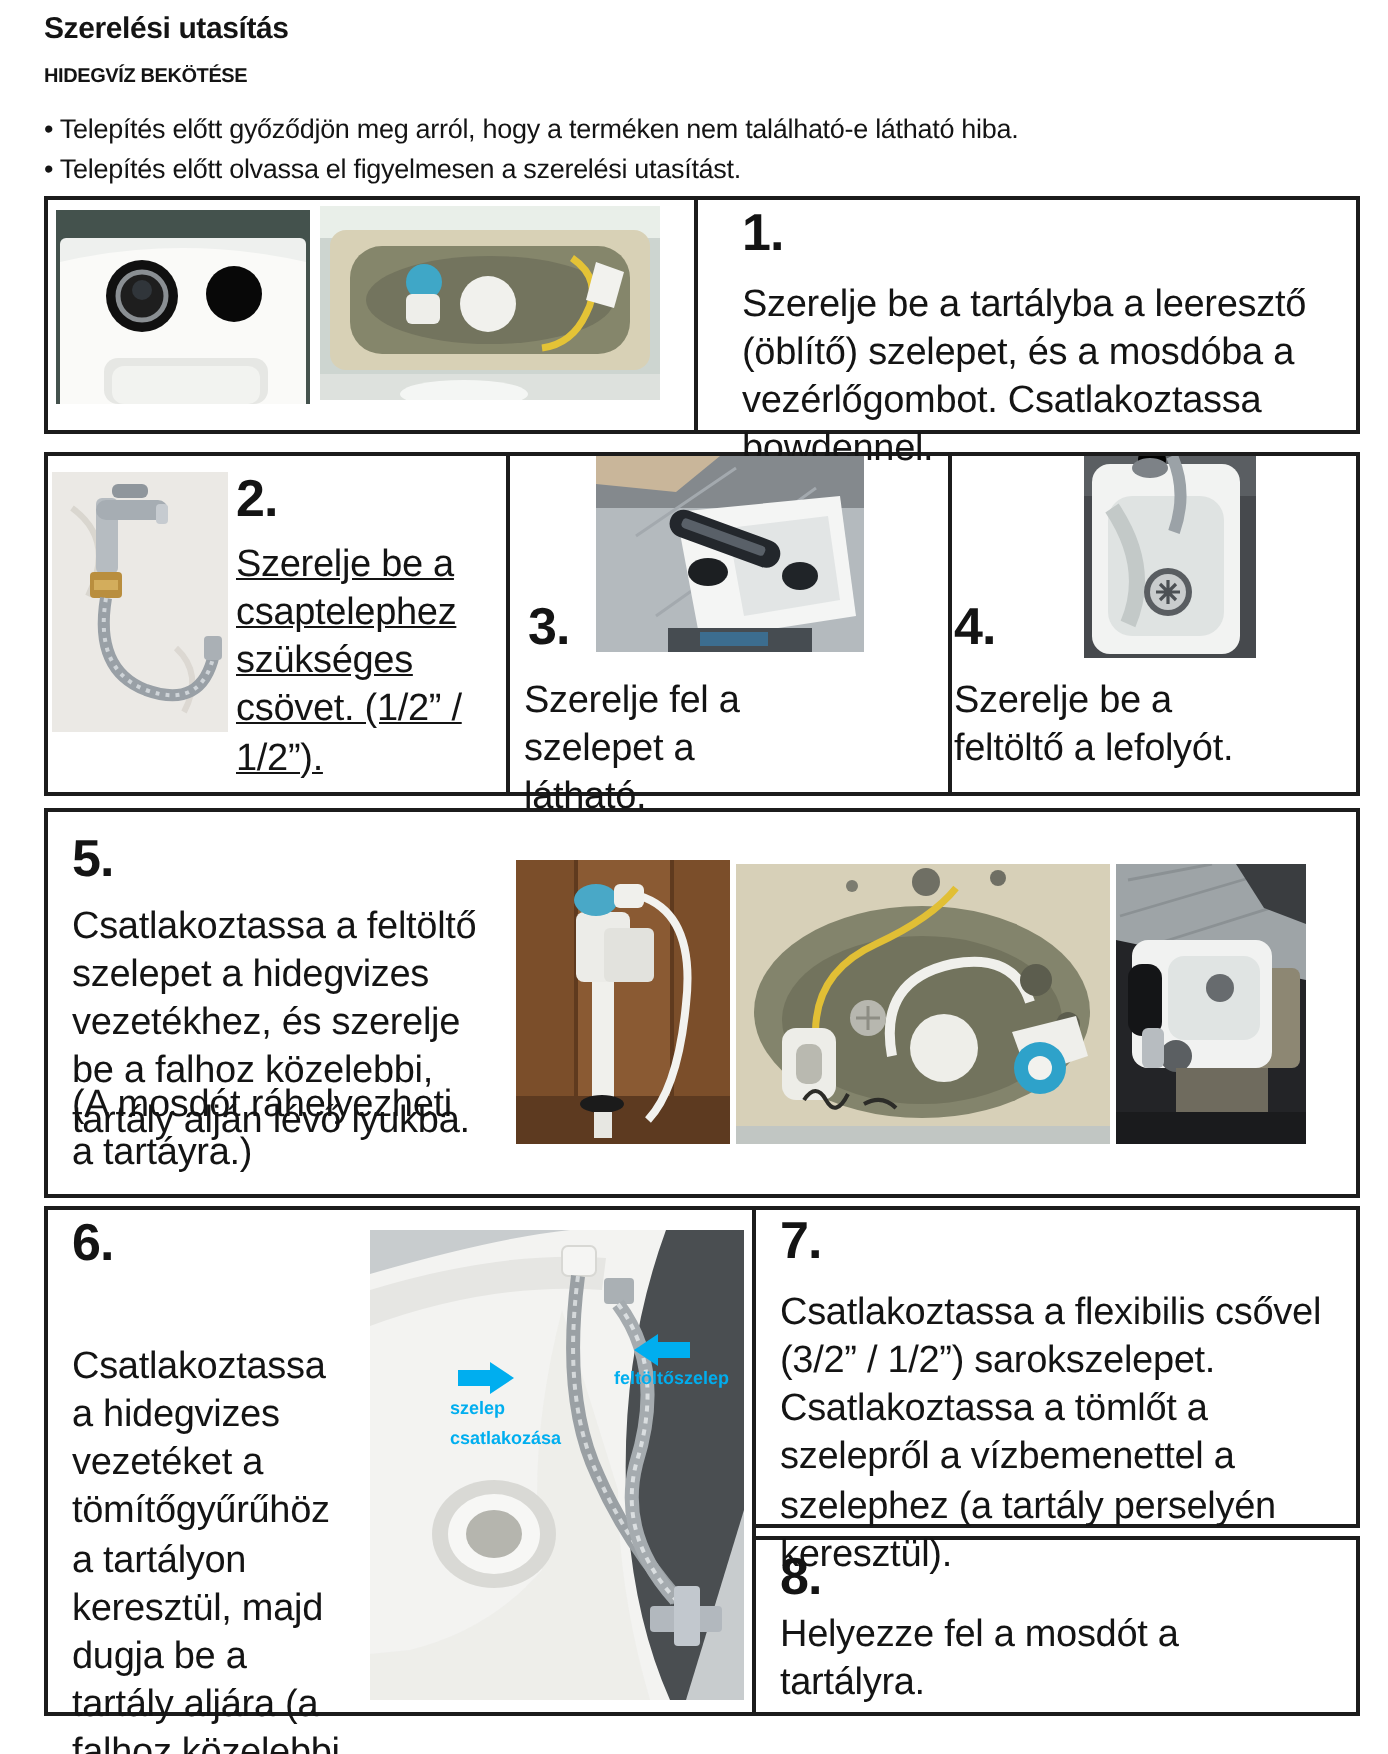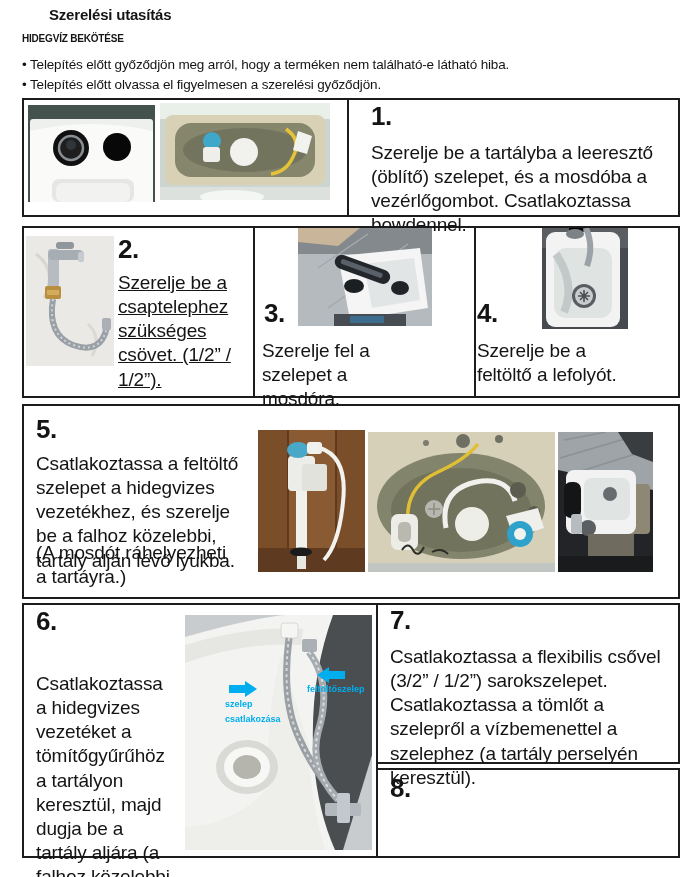--- a/index.html
+++ b/index.html
@@ -1,37 +1,37 @@
 <!DOCTYPE html>
 <html><head>
 <meta charset="utf-8">
 <style>
   html,body{margin:0;padding:0;background:#fff;}
   .page{position:relative;width:694px;height:877px;background:#ffffff;
         font-family:"Liberation Sans",sans-serif;color:#141414;overflow:hidden;}
   .abs{position:absolute;}
-  .doc-title{font-size:15px;font-weight:bold;letter-spacing:-0.2px;margin-left:27px;}
+  .doc-title{font-size:15px;font-weight:bold;letter-spacing:-0.2px;}
   .section-head{font-size:10px;font-weight:bold;letter-spacing:-0.2px;}
   .bullet{font-size:13.5px;letter-spacing:-0.15px;}
   .cell{position:absolute;border:2px solid #1c1c1c;background:#fff;box-sizing:border-box;}
   .step-num{font-size:26px;font-weight:800;line-height:1;letter-spacing:-0.5px;}
   .step-text{font-size:19px;line-height:1.27;letter-spacing:-0.15px;}
   .photo{position:absolute;display:block;}
   .cyan-label{fill:#00aeef;font-family:"Liberation Sans",sans-serif;
               font-size:9px;font-weight:bold;}
 </style>
 </head>
 <body>
 
 <div class="page">
 
   <div class="abs doc-title" style="left:22px;top:6px;">Szerelési utasítás</div>
   <div class="abs section-head" style="left:22px;top:33px;">HIDEGVÍZ BEKÖTÉSE</div>
   <div class="abs bullet" style="left:22px;top:57px;">• Telepítés előtt győződjön meg arról, hogy a terméken nem található-e látható hiba.</div>
-  <div class="abs bullet" style="left:22px;top:77px;">• Telepítés előtt olvassa el figyelmesen a szerelési győződjön.</div>
+  <div class="abs bullet" style="left:22px;top:77px;">• Telepítés előtt olvassa el figyelmesen a szerelési utasítást.</div>
 
   <div class="cell" style="left:22px;top:98px;width:327px;height:119px;"></div>
   <div class="cell" style="left:347px;top:98px;width:333px;height:119px;"></div>
   <div class="cell" style="left:22px;top:226px;width:233px;height:172px;"></div>
   <div class="cell" style="left:253px;top:226px;width:223px;height:172px;"></div>
   <div class="cell" style="left:474px;top:226px;width:206px;height:172px;"></div>
   <div class="cell" style="left:22px;top:404px;width:658px;height:195px;"></div>
   <div class="cell" style="left:22px;top:603px;width:356px;height:255px;"></div>
   <div class="cell" style="left:376px;top:603px;width:304px;height:161px;"></div>
   <div class="cell" style="left:376px;top:768px;width:304px;height:90px;"></div>
@@ -93,21 +93,21 @@
     <g transform="rotate(20 42 30)">
       <rect x="38" y="26" width="58" height="14" rx="7" fill="#23272c"></rect>
       <rect x="44" y="30" width="44" height="5" rx="2" fill="#596068"></rect>
     </g>
     <ellipse cx="56" cy="58" rx="10" ry="7" fill="#1c1f22"></ellipse>
     <ellipse cx="102" cy="60" rx="9" ry="7" fill="#202428"></ellipse>
     <rect x="36" y="86" width="72" height="12" fill="#464c51"></rect>
     <rect x="52" y="88" width="34" height="7" fill="#3c6d8f"></rect>
   </svg>
   <div class="abs step-num" style="left:264px;top:300px;">3.</div>
-  <div class="abs step-text" style="left:262px;top:339px;width:150px;">Szerelje fel a szelepet a mosdóra.</div>
+  <div class="abs step-text" style="left:262px;top:339px;width:150px;">Szerelje fel a szelepet a látható.</div>
 
   <svg class="photo" style="left:542px;top:228px;" width="86" height="101" viewBox="0 0 86 101">
     <rect width="86" height="101" fill="#46494d"></rect>
     <rect width="86" height="20" fill="#5a5e62"></rect>
     <rect x="4" y="4" width="74" height="95" rx="9" fill="#f2f3f2"></rect>
     <rect x="12" y="20" width="58" height="70" rx="12" fill="#dfe3e2"></rect>
     <path d="M14 26 q20 30 8 58" stroke="#c3c9c8" stroke-width="8" fill="none"></path>
     <circle cx="34" cy="2" r="7" fill="#6d7control4"></circle>
     <ellipse cx="33" cy="6" rx="9" ry="5" fill="#7d8287"></ellipse>
     <path d="M44 0 q8 18 1 38" stroke="#9ba2a7" stroke-width="6" fill="none"></path>
@@ -200,14 +200,15 @@
     <text x="40" y="92" class="cyan-label">szelep</text>
     <text x="40" y="107" class="cyan-label">csatlakozása</text>
     <path d="M160 56 h-16 v-4 l-12 8 12 8 v-4 h16 z" fill="#00aeef"></path>
     <text x="122" y="77" class="cyan-label">feltöltőszelep</text>
   </svg>
 
   <div class="abs step-num" style="left:390px;top:607px;">7.</div>
   <div class="abs step-text" style="left:390px;top:645px;width:282px;">Csatlakoztassa a flexibilis csővel (3/2” / 1/2”) sarokszelepet. Csatlakoztassa a tömlőt a szelepről a vízbemenettel a szelephez (a tartály perselyén keresztül).</div>
 
   <div class="abs step-num" style="left:390px;top:775px;">8.</div>
+  <div class="abs step-text" style="left:390px;top:806px;width:200px;">Helyezze fel a mosdót a tartályra.</div>
 
 </div>
 
 </body></html>

